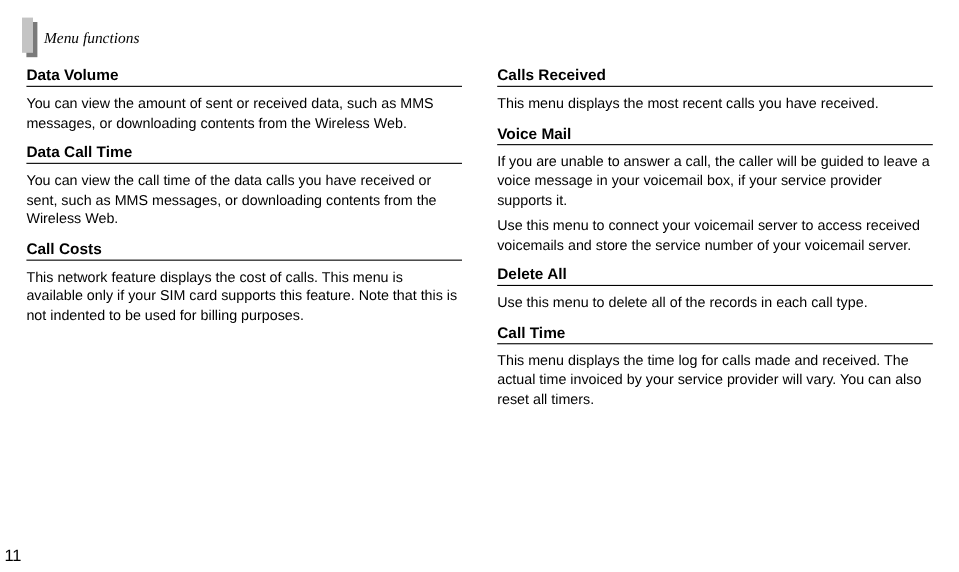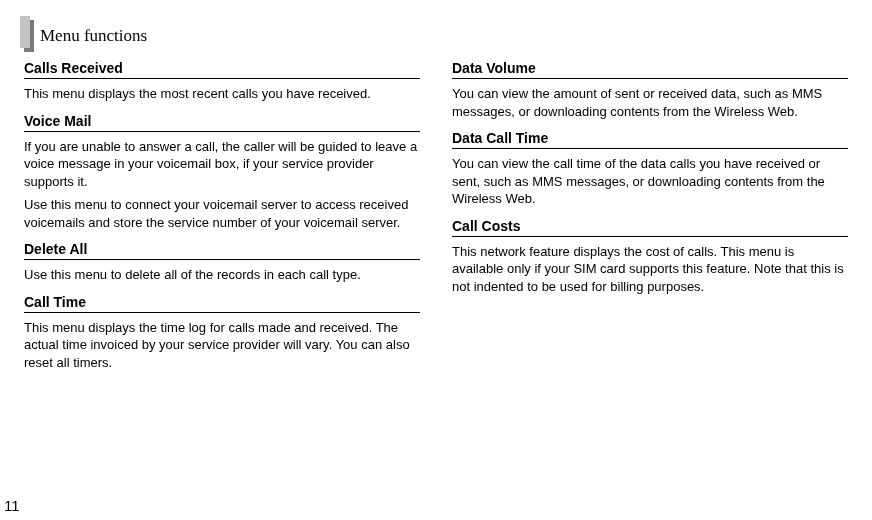--- a/index.html
+++ b/index.html
@@ -31,21 +31,22 @@
     .header-bar::before {
       content: '';
       position: absolute;
       left: -4px;
       top: -4px;
       width: 10px;
       height: 32px;
       background: #c4c4c4;
     }
     .header-title {
-      font-size: 17px;
+      font-style: italic;
+      font-size: 14px;
       font-family: Georgia, serif;
     }
     .columns {
       display: flex;
       gap: 32px;
     }
     .column {
       width: 400px;
     }
     .section {
@@ -78,20 +79,45 @@
 <div class="header">
   <div class="header-bar"></div>
   <div class="header-title">Menu functions</div>
 </div>
 
 <div class="columns">
 
   <div class="column">
 
     <div class="section">
+      <div class="section-title">Data Volume</div>
+      <div class="section-body">
+        <p>You can view the amount of sent or received data, such as MMS messages, or downloading contents from the Wireless Web.</p>
+      </div>
+    </div>
+
+    <div class="section">
+      <div class="section-title">Data Call Time</div>
+      <div class="section-body">
+        <p>You can view the call time of the data calls you have received or sent, such as MMS messages, or downloading contents from the Wireless Web.</p>
+      </div>
+    </div>
+
+    <div class="section">
+      <div class="section-title">Call Costs</div>
+      <div class="section-body">
+        <p>This network feature displays the cost of calls. This menu is available only if your SIM card supports this feature. Note that this is not indented to be used for billing purposes.</p>
+      </div>
+    </div>
+
+  </div>
+
+  <div class="column">
+
+    <div class="section">
       <div class="section-title">Calls Received</div>
       <div class="section-body">
         <p>This menu displays the most recent calls you have received.</p>
       </div>
     </div>
 
     <div class="section">
       <div class="section-title">Voice Mail</div>
       <div class="section-body">
         <p>If you are unable to answer a call, the caller will be guided to leave a voice message in your voicemail box, if your service provider supports it.</p>
@@ -108,40 +134,15 @@
 
     <div class="section">
       <div class="section-title">Call Time</div>
       <div class="section-body">
         <p>This menu displays the time log for calls made and received. The actual time invoiced by your service provider will vary. You can also reset all timers.</p>
       </div>
     </div>
 
   </div>
 
-  <div class="column">
-
-    <div class="section">
-      <div class="section-title">Data Volume</div>
-      <div class="section-body">
-        <p>You can view the amount of sent or received data, such as MMS messages, or downloading contents from the Wireless Web.</p>
-      </div>
-    </div>
-
-    <div class="section">
-      <div class="section-title">Data Call Time</div>
-      <div class="section-body">
-        <p>You can view the call time of the data calls you have received or sent, such as MMS messages, or downloading contents from the Wireless Web.</p>
-      </div>
-    </div>
-
-    <div class="section">
-      <div class="section-title">Call Costs</div>
-      <div class="section-body">
-        <p>This network feature displays the cost of calls. This menu is available only if your SIM card supports this feature. Note that this is not indented to be used for billing purposes.</p>
-      </div>
-    </div>
-
-  </div>
-
 </div>
 
 <div class="page-number">11</div>
 
 </body></html>

